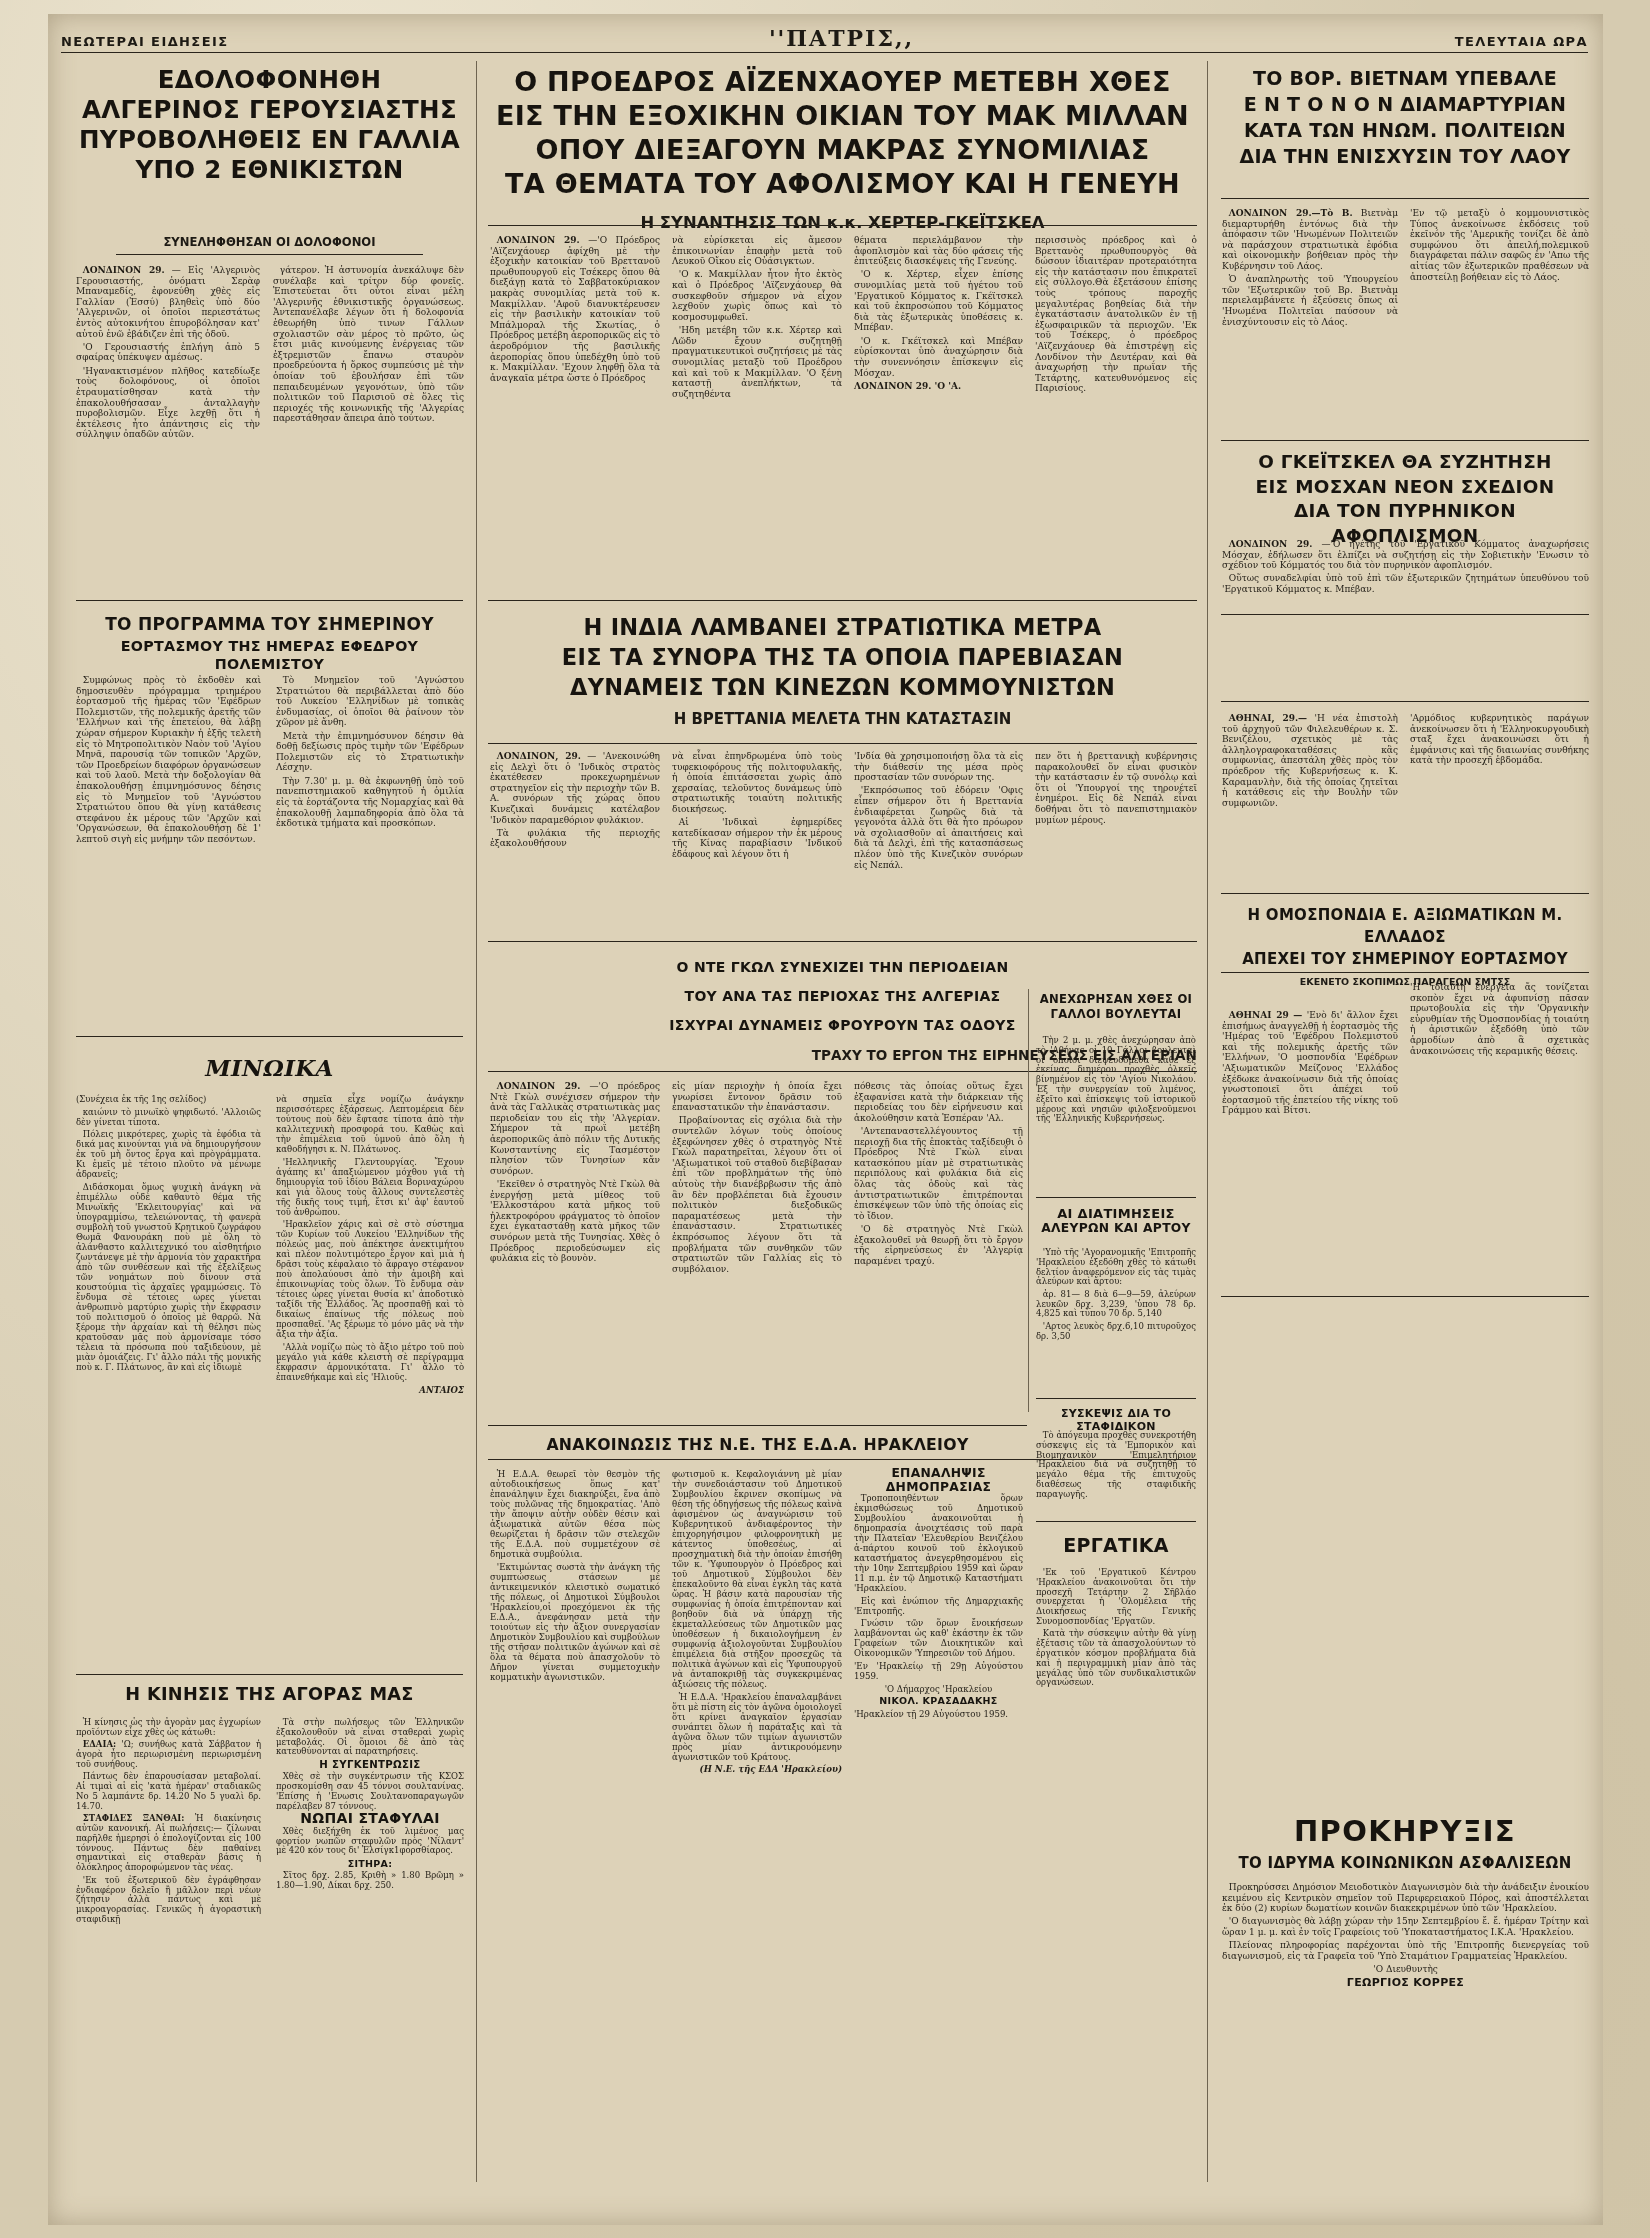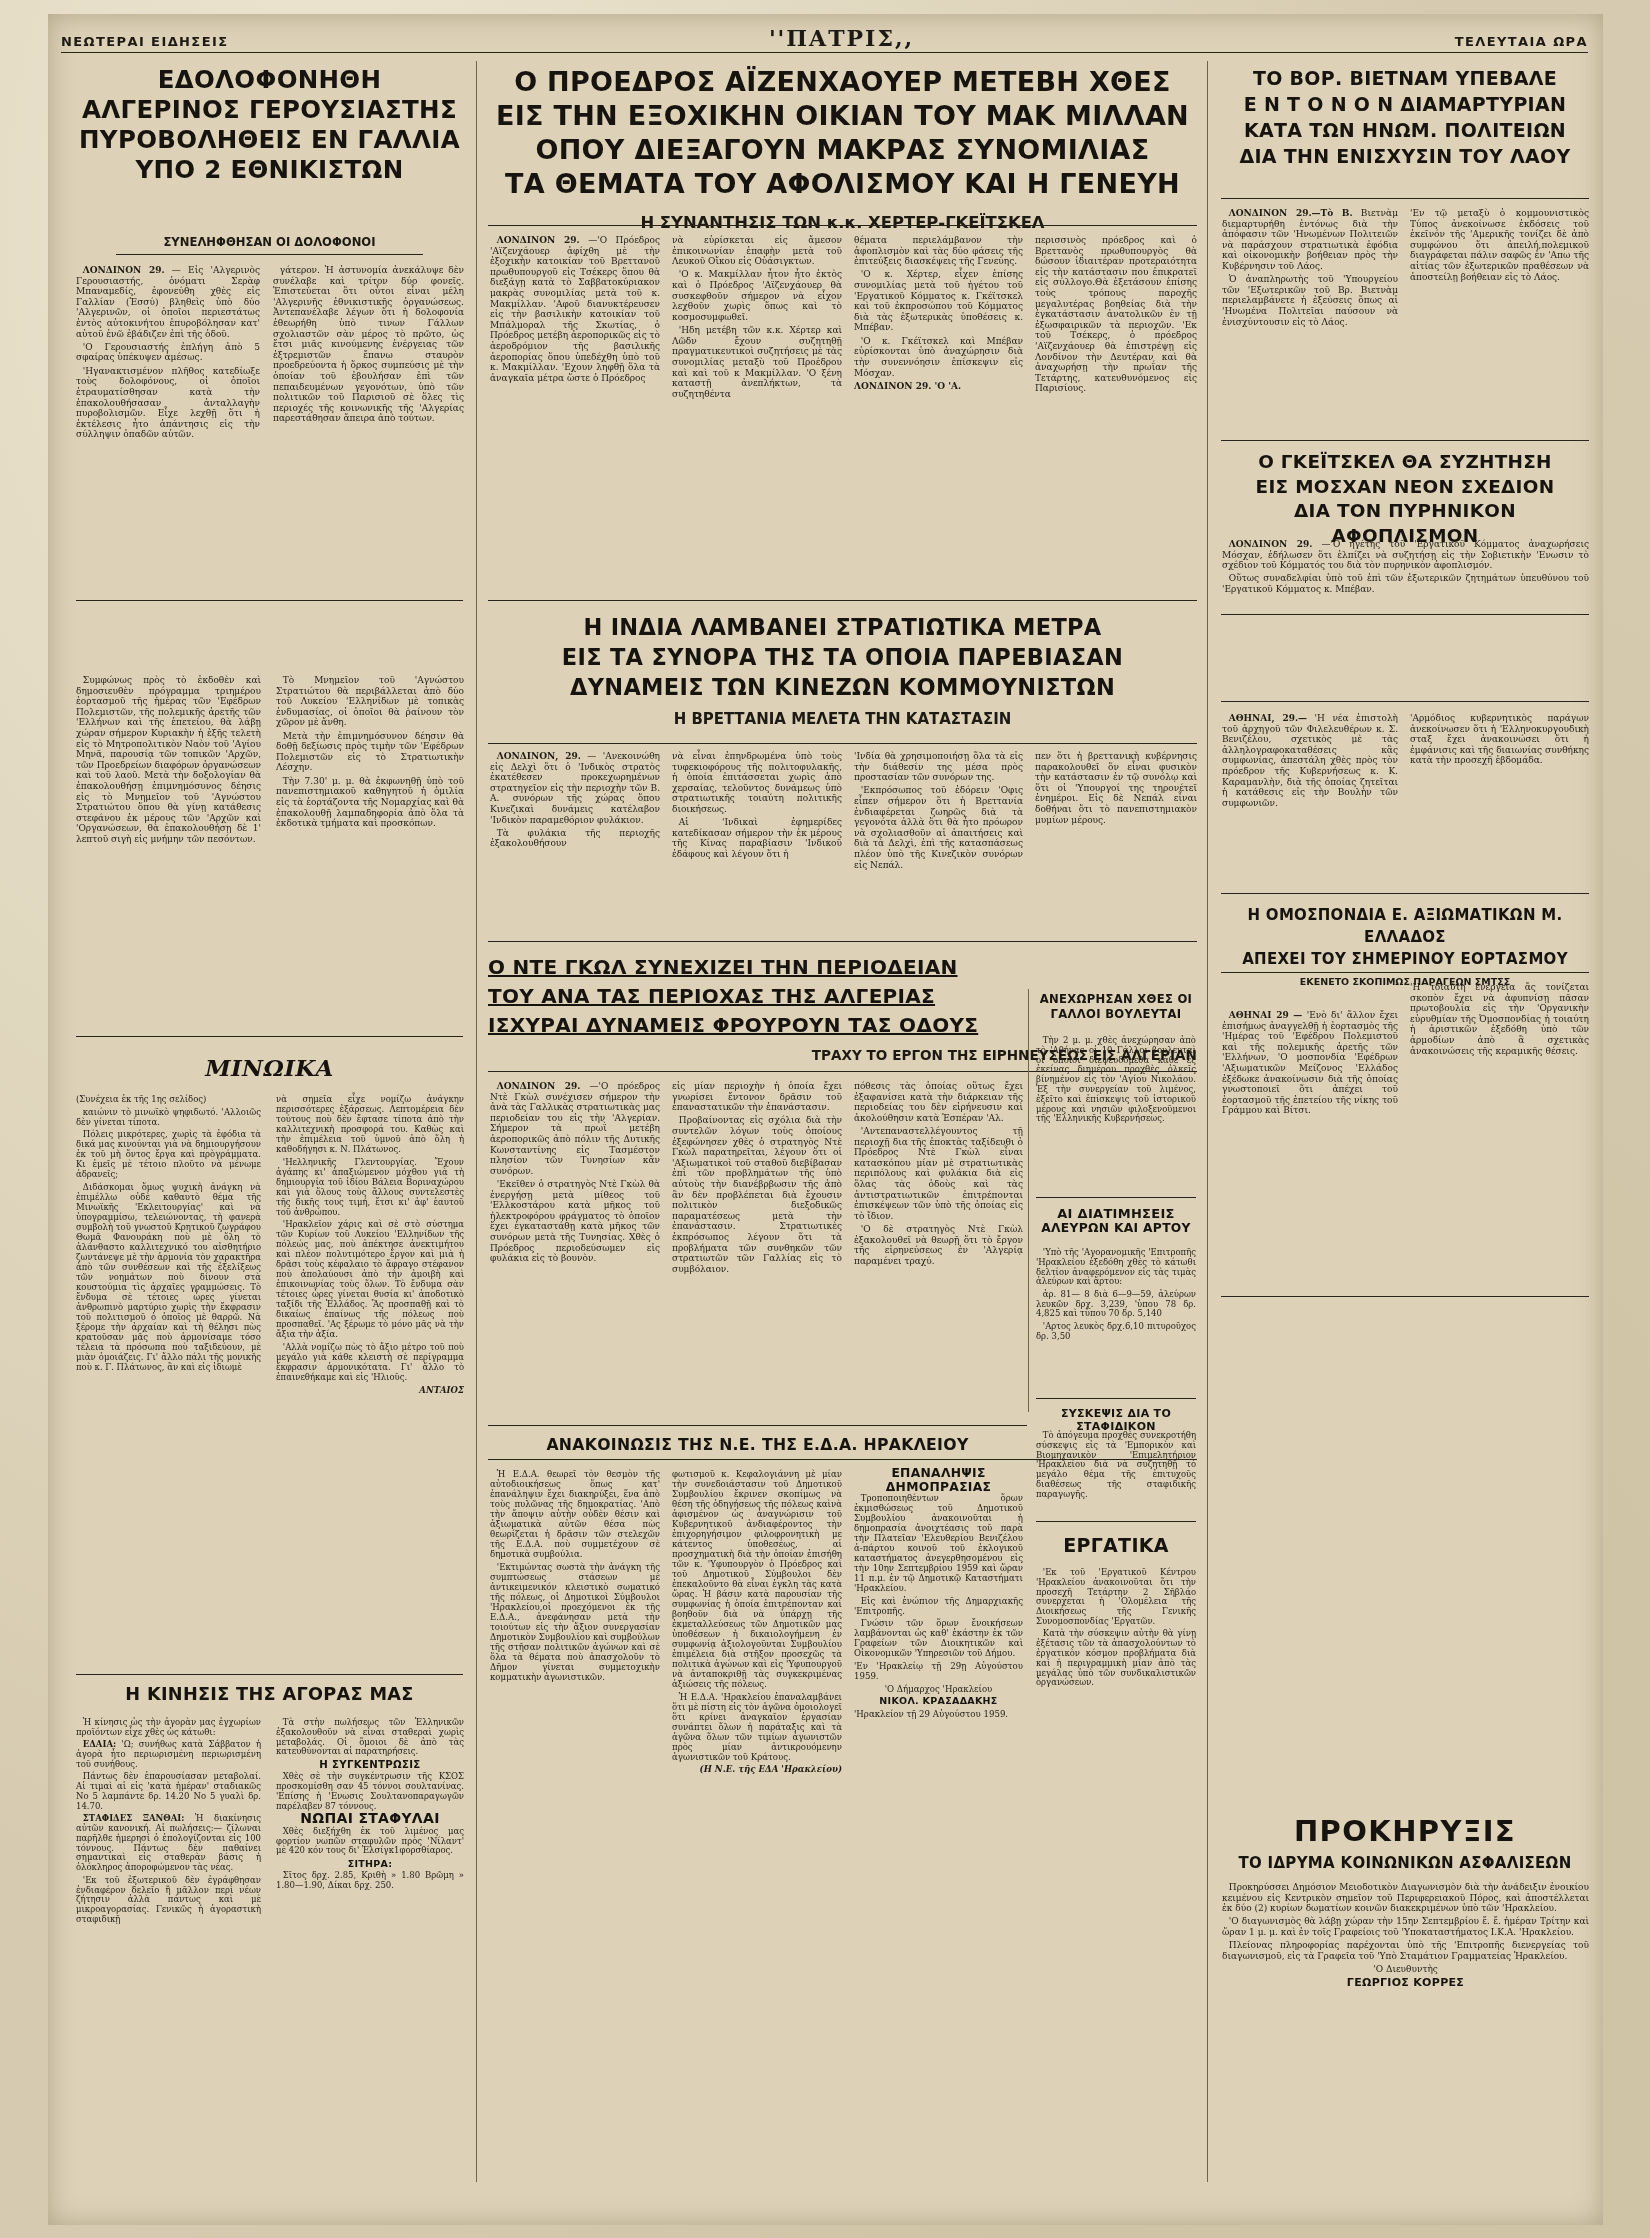--- a/index.html
+++ b/index.html
@@ -97,20 +97,24 @@
       <span>— Εἰς 'Αλγερινὸς Γερουσιαστής, ὀνόματι Σερὰφ Μπαναμεδίς, ἐφονεύθη χθὲς εἰς Γαλλίαν (Ἐσσύ) βληθεὶς ὑπὸ δύο 'Αλγερινῶν, οἱ ὁποῖοι περιεστάτως ἐντὸς αὐτοκινήτου ἐπυροβόλησαν κατ' αὐτοῦ ἐνῶ ἐβάδιζεν ἐπὶ τῆς ὁδοῦ.</span></p>
     <p>'Ο Γερουσιαστής ἐπλήγη ἀπὸ 5 σφαίρας ὑπέκυψεν ἀμέσως.</p>
     <p>'Ηγανακτισμένον πλῆθος κατεδίωξε τοὺς δολοφόνους, οἱ ὁποῖοι ἐτραυματίσθησαν κατὰ τὴν ἐπακολουθήσασαν ἀνταλλαγὴν πυροβολισμῶν. Εἶχε λεχθῇ ὅτι ἡ ἐκτέλεσις ἦτο ἀπάντησις εἰς τὴν σύλληψιν ὀπαδῶν αὐτῶν.</p>
   </div>
   <div class="blk col-text" style="left:273px; top:265px; width:191px;">
     <p>γάτερον. Ἡ ἀστυνομία ἀνεκάλυψε δὲν συνέλαβε καὶ τρίτον δύο φονεῖς. Ἐπιστεύεται ὅτι οὗτοι εἶναι μέλη 'Αλγερινῆς ἐθνικιστικῆς ὀργανώσεως. Ἀντεπανέλαβε λέγων ὅτι ἡ δολοφονία ἐθεωρήθη ὑπὸ τινων Γάλλων σχολιαστῶν σὰν μέρος τὸ πρῶτο, ὡς ἔτσι μιᾶς κινούμενης ἐνέργειας τῶν ἐξτρεμιστῶν ἔπανω σταυρὸν προεδρεύοντα ἡ ὅρκος συμπεύσις μὲ τὴν ὁποίαν τοῦ ἐβουλήσαν ἐπὶ τῶν πεπαιδευμένων γεγονότων, ὑπὸ τῶν πολιτικῶν τοῦ Παρισιοῦ σὲ ὅλες τὶς περιοχές τῆς κοινωνικῆς τῆς 'Αλγερίας παρεστάθησαν ἄπειρα ἀπὸ τούτων.</p>
   </div>
 
   <div class="hline2" style="left:76px; top:600px; width:387px;"></div>
 
+  <div class="blk" style="left:76px; top:614px; width:387px;">
+    <div class="hdl center" style="font-size:17px; line-height:20.5px;">ΤΟ ΠΡΟΓΡΑΜΜΑ ΤΟΥ ΣΗΜΕΡΙΝΟΥ</div>
+    <div class="hdl center" style="font-size:14.3px; line-height:18.4px; margin-top:2px;">ΕΟΡΤΑΣΜΟΥ ΤΗΣ ΗΜΕΡΑΣ ΕΦΕΔΡΟΥ ΠΟΛΕΜΙΣΤΟΥ</div>
+  </div>
   <div class="blk col-text" style="left:76px; top:675px; width:185px;">
     <p>Συμφώνως πρὸς τὸ ἐκδοθὲν καὶ δημοσιευθὲν πρόγραμμα τριημέρου ἑορτασμοῦ τῆς ἡμέρας τῶν 'Εφέδρων Πολεμιστῶν, τῆς πολεμικῆς ἀρετῆς τῶν 'Ελλήνων καὶ τῆς ἐπετείου, θὰ λάβῃ χώραν σήμερον Κυριακὴν ἡ ἑξῆς τελετὴ εἰς τὸ Μητροπολιτικὸν Ναὸν τοῦ 'Αγίου Μηνᾶ, παρουσίᾳ τῶν τοπικῶν 'Αρχῶν, τῶν Προεδρείων διαφόρων ὀργανώσεων καὶ τοῦ λαοῦ. Μετὰ τὴν δοξολογίαν θὰ ἐπακολουθήσῃ ἐπιμνημόσυνος δέησις εἰς τὸ Μνημεῖον τοῦ 'Αγνώστου Στρατιώτου ὅπου θὰ γίνῃ κατάθεσις στεφάνου ἐκ μέρους τῶν 'Αρχῶν καὶ 'Οργανώσεων, θὰ ἐπακολουθήσῃ δὲ 1' λεπτοῦ σιγὴ εἰς μνήμην τῶν πεσόντων.</p>
   </div>
   <div class="blk col-text" style="left:276px; top:675px; width:188px;">
     <p>Τὸ Μνημεῖον τοῦ 'Αγνώστου Στρατιώτου θὰ περιβάλλεται ἀπὸ δύο τοῦ Λυκείου 'Ελληνίδων μὲ τοπικὰς ἐνδυμασίας, οἱ ὁποῖοι θὰ ῥαίνουν τὸν χῶρον μὲ ἄνθη.</p>
     <p>Μετὰ τὴν ἐπιμνημόσυνον δέησιν θὰ δοθῇ δεξίωσις πρὸς τιμὴν τῶν 'Εφέδρων Πολεμιστῶν εἰς τὸ Στρατιωτικὴν Λέσχην.</p>
     <p>Τὴν 7.30' μ. μ. θὰ ἐκφωνηθῇ ὑπὸ τοῦ πανεπιστημιακοῦ καθηγητοῦ ἡ ὁμιλία εἰς τὰ ἑορτάζοντα τῆς Νομαρχίας καὶ θὰ ἐπακολουθῇ λαμπαδηφορία ἀπὸ ὅλα τὰ ἐκδοτικὰ τμήματα καὶ προσκόπων.</p>
   </div>
 
   <div class="hline" style="left:76px; top:1036px; width:387px;"></div>
@@ -211,21 +215,21 @@
     <p style="text-indent:0">'Ινδία θὰ χρησιμοποιήσῃ ὅλα τὰ εἰς τὴν διάθεσίν της μέσα πρὸς προστασίαν τῶν συνόρων της.</p>
     <p>'Εκπρόσωπος τοῦ ἐδόρειν 'Οφις εἶπεν σήμερον ὅτι ἡ Βρεττανία ἐνδιαφέρεται ζωηρῶς διὰ τὰ γεγονότα ἀλλὰ ὅτι θὰ ἦτο πρόωρον νὰ σχολιασθοῦν αἱ ἀπαιτήσεις καὶ διὰ τὰ Δελχὶ, ἐπὶ τῆς κατασπάσεως πλέον ὑπὸ τῆς Κινεζικὸν συνόρων εἰς Νεπάλ.</p>
   </div>
   <div class="blk col-text" style="left:1035px; top:751px; width:162px;">
     <p style="text-indent:0">πεν ὅτι ἡ βρεττανικὴ κυβέρνησις παρακολουθεῖ ὅν εἶναι φυσικὸν τὴν κατάστασιν ἐν τῷ συνόλῳ καὶ ὅτι οἱ 'Υπουργοί της τηρονέτεῖ ἐνημέροι. Εἰς δὲ Νεπάλ εἶναι δοθήναι ὅτι τὸ πανεπιστημιακὸν μυμίων μέρους.</p>
   </div>
 
   <div class="hline2" style="left:488px; top:941px; width:709px;"></div>
 
   <div class="blk" style="left:488px; top:953px; width:709px;">
-    <div class="hdl" style="font-size:20px; line-height:29px; text-decoration:underline;">
+    <div class="hdl" style="font-size:14px; line-height:29px; text-align:center;">
       <div>Ο ΝΤΕ ΓΚΩΛ ΣΥΝΕΧΙΖΕΙ ΤΗΝ ΠΕΡΙΟΔΕΙΑΝ</div>
       <div>ΤΟΥ ΑΝΑ ΤΑΣ ΠΕΡΙΟΧΑΣ ΤΗΣ ΑΛΓΕΡΙΑΣ</div>
       <div>ΙΣΧΥΡΑΙ ΔΥΝΑΜΕΙΣ ΦΡΟΥΡΟΥΝ ΤΑΣ ΟΔΟΥΣ</div>
     </div>
     <div class="kicker" style="font-size:13.6px; margin-top:6.8px; text-align:right;">ΤΡΑΧΥ ΤΟ ΕΡΓΟΝ ΤΗΣ ΕΙΡΗΝΕΥΣΕΩΣ ΕΙΣ ΑΛΓΕΡΙΑΝ</div>
   </div>
   <div class="hline" style="left:488px; top:1071px; width:709px;"></div>
 
   <div class="blk col-text" style="left:490px; top:1081px; width:170px;">
     <p><b>ΛΟΝΔΙΝΟΝ 29.</b>

